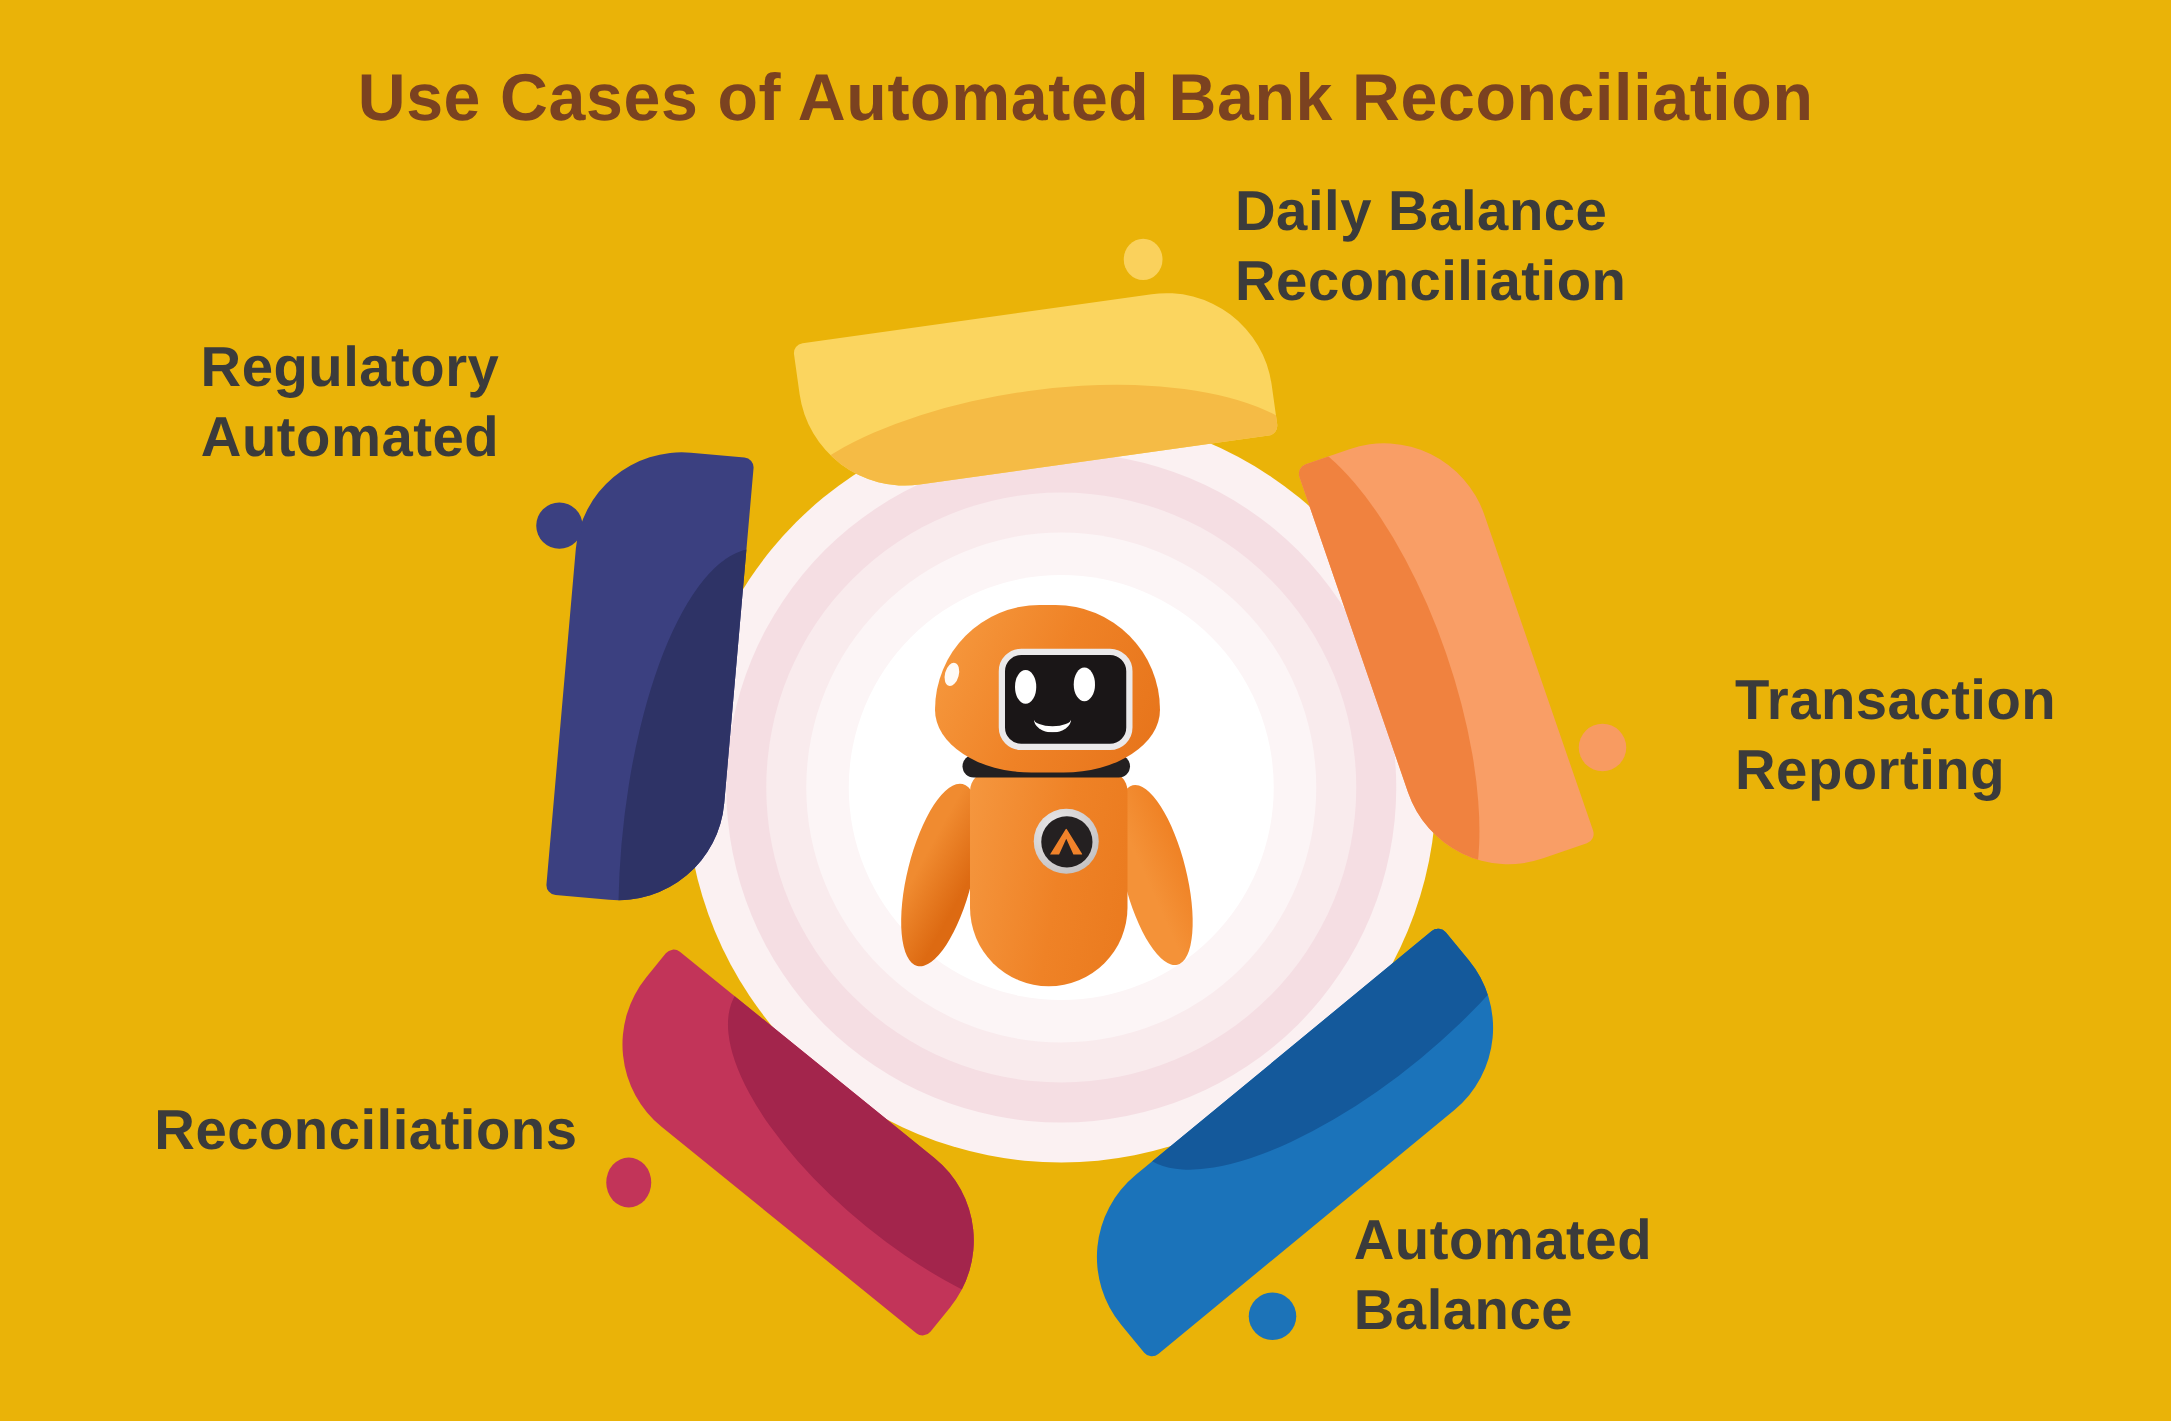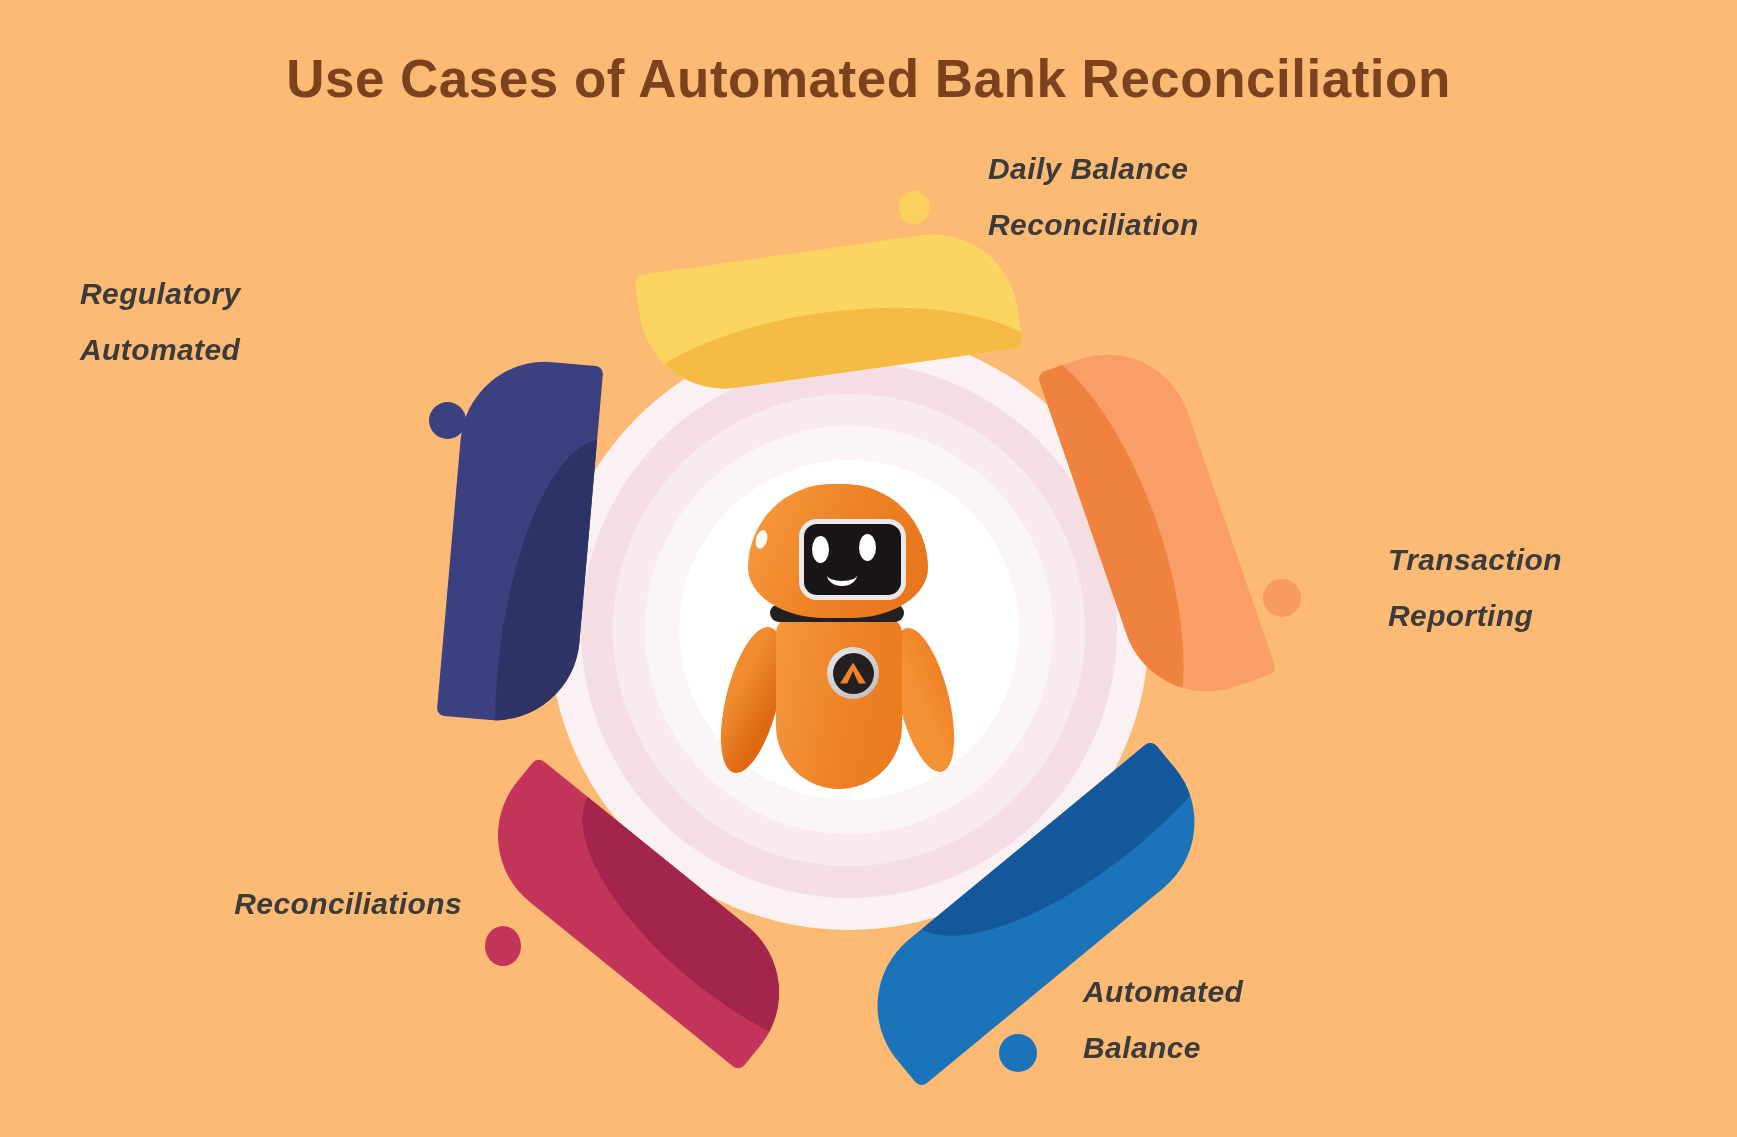--- a/index.html
+++ b/index.html
@@ -1,18 +1,18 @@
 <!DOCTYPE html>
 <html><head>
 <meta charset="utf-8">
 <style>
   html,body { margin:0; padding:0; background:#ffffff; }
   #canvas {
     position:relative; width:1737px; height:1137px;
-    background:#fdba74; overflow:hidden;
+    background:#eab308; overflow:hidden;
     font-family:"Liberation Sans", sans-serif;
   }
 
   
   .title {
     position:absolute; top:48px; left:0; width:100%;
     text-align:center; font-size:53px; font-weight:700;
     color:#7b4220; letter-spacing:0.5px; z-index:5;
   }
 
@@ -50,27 +50,27 @@
 
   
   .dot { position:absolute; border-radius:50%; z-index:4; }
   #dot-yellow  { left:899px;  top:191px;  width:31px; height:33px; background:#FAD15C; }
   #dot-orange  { left:1263px; top:579px;  width:38px; height:38px; background:#F89B61; }
   #dot-blue    { left:999px;  top:1034px; width:38px; height:38px; background:#1C73B8; }
   #dot-crimson { left:485px;  top:926px;  width:36px; height:40px; background:#C23459; }
   #dot-navy    { left:429px;  top:402px;  width:37px; height:37px; background:#3B4080; }
 
   
-  .label { position:absolute; font-weight:700; font-size:30px; line-height:56px;
-    color:#3b3b3b; letter-spacing:0.4px; z-index:4; white-space:nowrap;font-style:italic; }
+  .label { position:absolute; font-weight:700; font-size:45px; line-height:56px;
+    color:#3b3b3b; letter-spacing:0.4px; z-index:4; white-space:nowrap; }
   #label-daily        { left:988px;  top:141px; }
   #label-transaction  { left:1388px; top:532px; }
   #label-exception    { left:1083px; top:964px; }
   #label-intercompany { left:62px;   top:876px; width:400px; text-align:right; }
-  #label-regulatory   { left:80px;   top:266px; width:400px; text-align:left; }
+  #label-regulatory   { left:80px;   top:266px; width:400px; text-align:center; }
 
   
   .rpart { position:absolute; z-index:3; }
   #robot-arm-left  { left:726px; top:625px; width:52px; height:150px; border-radius:50%;
     transform:rotate(14deg);  background:linear-gradient(105deg,#F08B30 30%,#DD6A12 75%); }
   #robot-arm-right { left:899px; top:626px; width:50px; height:148px; border-radius:50%;
     transform:rotate(-14deg); background:linear-gradient(80deg,#F49238 40%,#EE7D1F); }
   #robot-body { left:776px; top:617px; width:126px; height:172px;
     border-radius:16px 16px 63px 63px;
     background:linear-gradient(100deg,#F5973F 0%,#EF8226 55%,#EA7A1E); }

